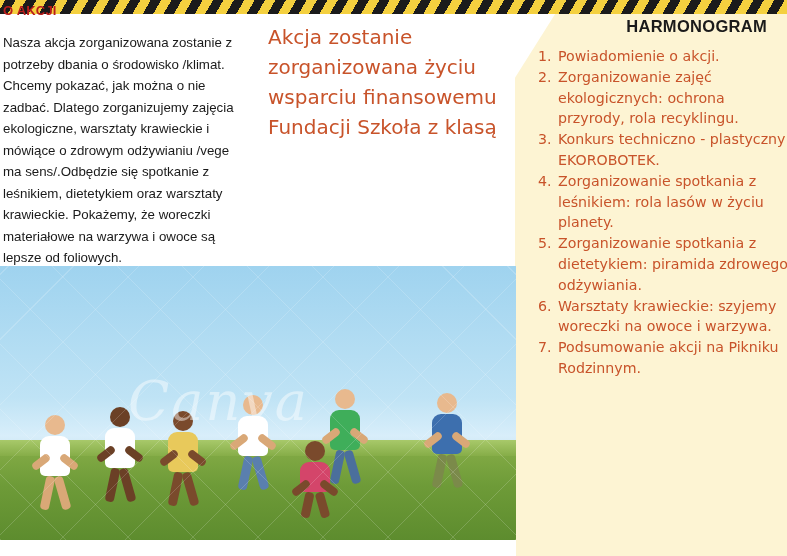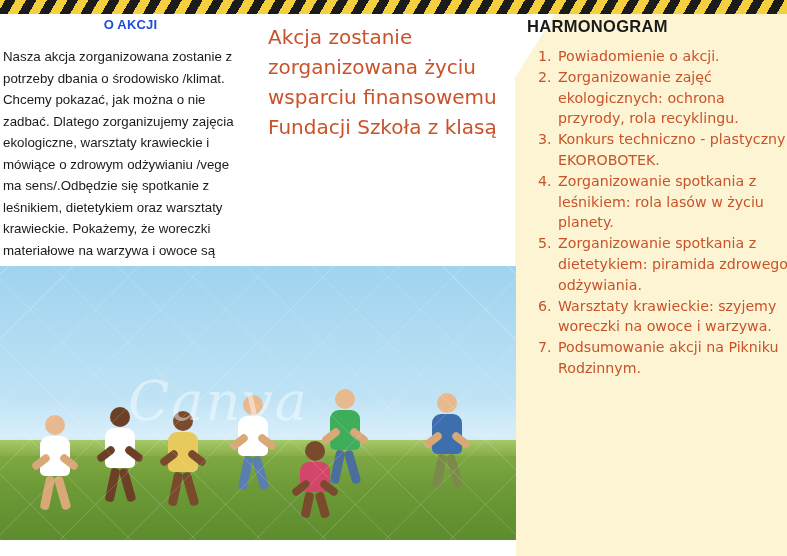--- a/index.html
+++ b/index.html
@@ -49,26 +49,25 @@
   
   .left-col {
     position: absolute;
     left: 0;
     top: 0;
     width: 258px;
   }
   .section-title {
     font-size: 13px;
     font-weight: bold;
-    color: #1d4ed8;
+    color: #b91c1c;
     letter-spacing: 0.2px;
-    padding: 18px 0 0 3px;
+    padding: 4px 0 0 3px;
     margin: 0;
     line-height: 14px;
-    text-align: center;
   }
   .about-text {
     margin: 14px 0 0 0;
     padding: 0 8px 0 3px;
     font-size: 13.3px;
     line-height: 21.5px;
     color: #1a1a1a;
     font-family: "Liberation Sans", sans-serif;
   }
 
@@ -84,21 +83,21 @@
     font-family: "DejaVu Sans", sans-serif;
     font-weight: 400;
   }
 
   
   .harmonogram-title {
     position: absolute;
     top: 17px;
     left: 527px;
     width: 240px;
-    text-align: left;
+    text-align: right;
     font-size: 16.5px;
     font-weight: bold;
     color: #1a1a1a;
     letter-spacing: 0.3px;
   }
   .harmonogram-list {
     position: absolute;
     top: 46px;
     left: 534px;
     width: 236px;

